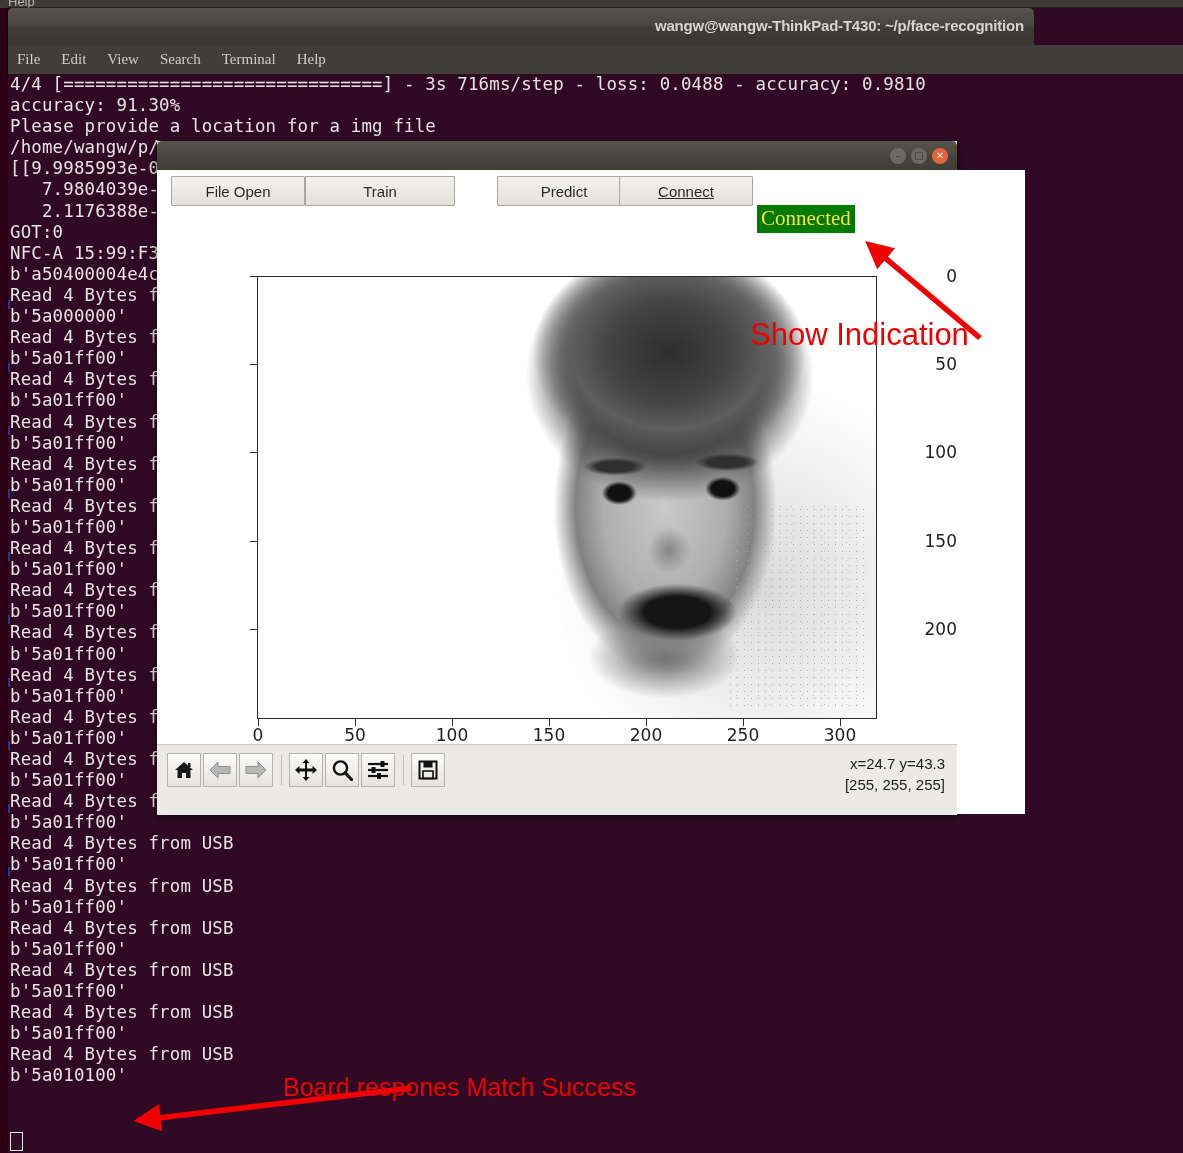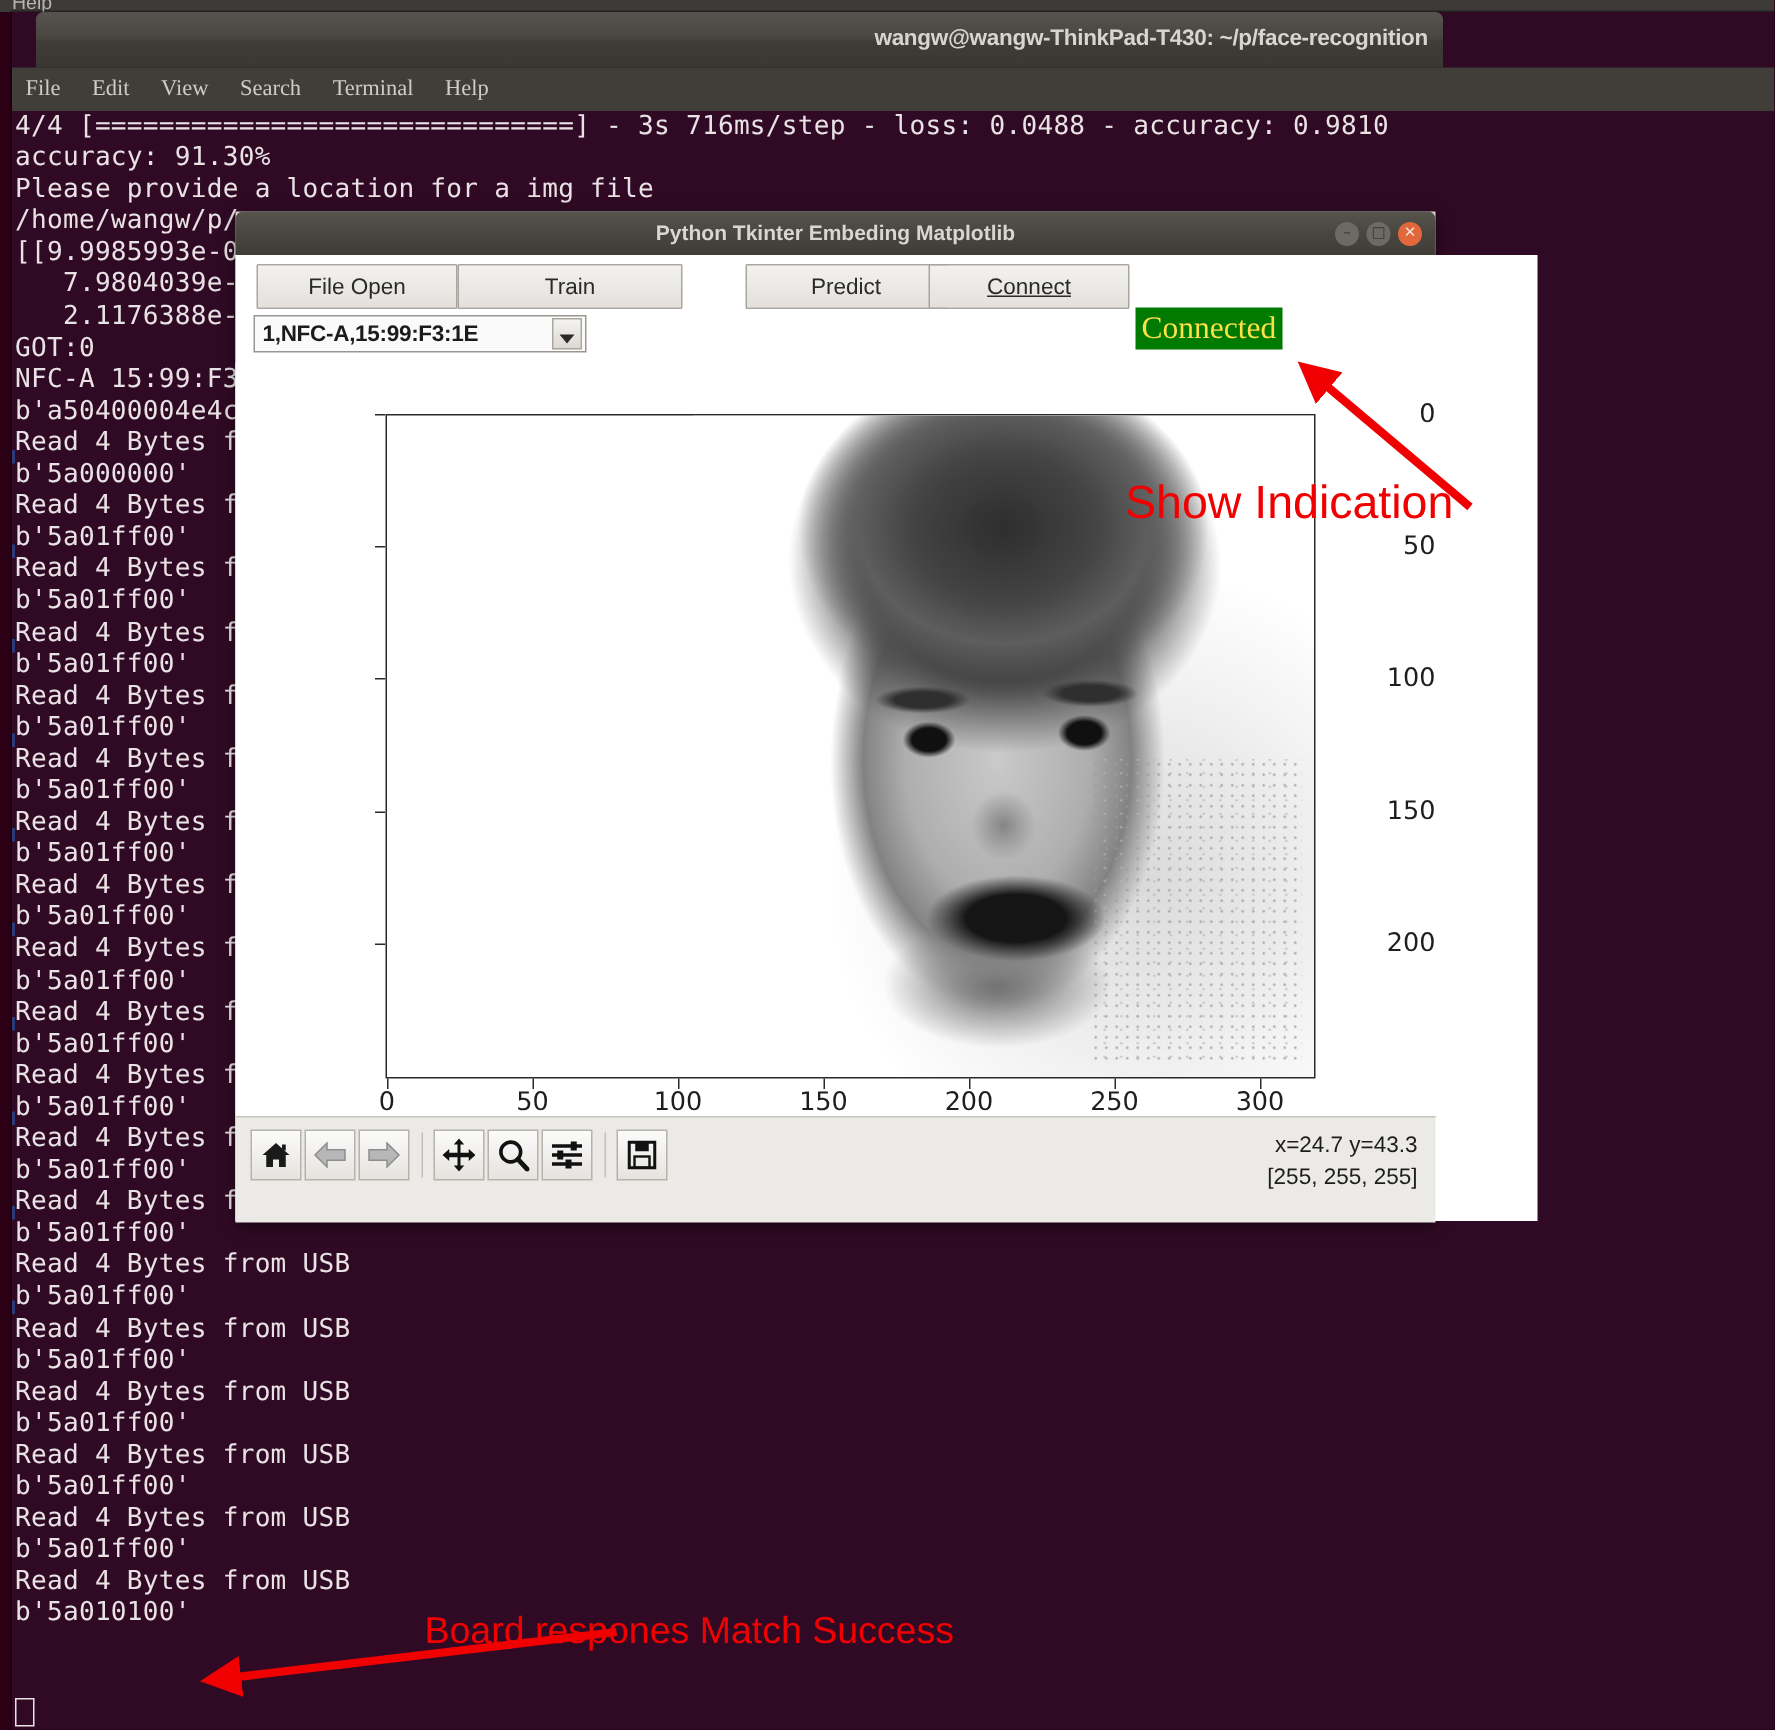--- a/index.html
+++ b/index.html
@@ -34,22 +34,22 @@
   #term-window {
     position: absolute;
     left: 8px; top: 8px;
     width: 1175px;
     height: 1145px;
     background: #300a24;
     box-shadow: 0 0 0 1px rgba(0,0,0,0.4);
   }
   #term-titlebar {
     position: absolute;
-    left: 16px; top: 0;
-    width: 938px; height: 37px;
+    left: 0; top: 0;
+    width: 1026px; height: 37px;
     background: linear-gradient(to bottom, #57544f 0%, #48453f 48%, #403d38 52%, #3a3732 100%);
     border-top-left-radius: 5px;
     border-top-right-radius: 5px;
   }
   #term-title {
     position: absolute;
     right: 10px;
     top: 9px;
     font-size: 15px;
     font-weight: bold;
@@ -408,21 +408,20 @@
       <div class="scrollmark" style="top: 604px;"></div>
       <div class="scrollmark" style="top: 667px;"></div>
       <div class="scrollmark" style="top: 730px;"></div>
       <div class="scrollmark" style="top: 793px;"></div>
     </div>
 </div>
 
 <div id="tk-window">
 
   <div id="tk-titlebar">
-    <div id="tk-title">Python Tkinter Embeding Matplotlib</div>
     <div id="tk-winbtns">
       <div class="winbtn">
           <i>–</i>
         </div>
       <div class="winbtn">
           <i>□</i>
         </div>
       <div class="winbtn close">
           <i>✕</i>
         </div>
@@ -434,24 +433,20 @@
     <div id="tk-buttons">
       <div class="tkbtn" id="btn-fileopen">File Open</div>
       <div class="tkbtn" id="btn-train">Train</div>
       <div class="tkbtn" id="btn-predict">Predict</div>
       <div class="tkbtn" id="btn-connect">Connect</div>
     </div>
 
     <div class="badge" id="badge-connected">Connected</div>
     <div class="badge" id="badge-matched">Matched! PASS!</div>
 
-    <div id="tk-combo">
-      <span id="tk-combo-value">1,NFC-A,15:99:F3:1E</span>
-      <span id="tk-combo-arrow"></span>
-    </div>
 
     <div id="plot-area">
 
       <div class="ytick-label" style="top:34px;">0</div>
       <div class="ytick-label" style="top:122px;">50</div>
       <div class="ytick-label" style="top:210px;">100</div>
       <div class="ytick-label" style="top:299px;">150</div>
       <div class="ytick-label" style="top:387px;">200</div>
 
       <div class="ytick-mark" style="left:93px; top:34px;"></div>

